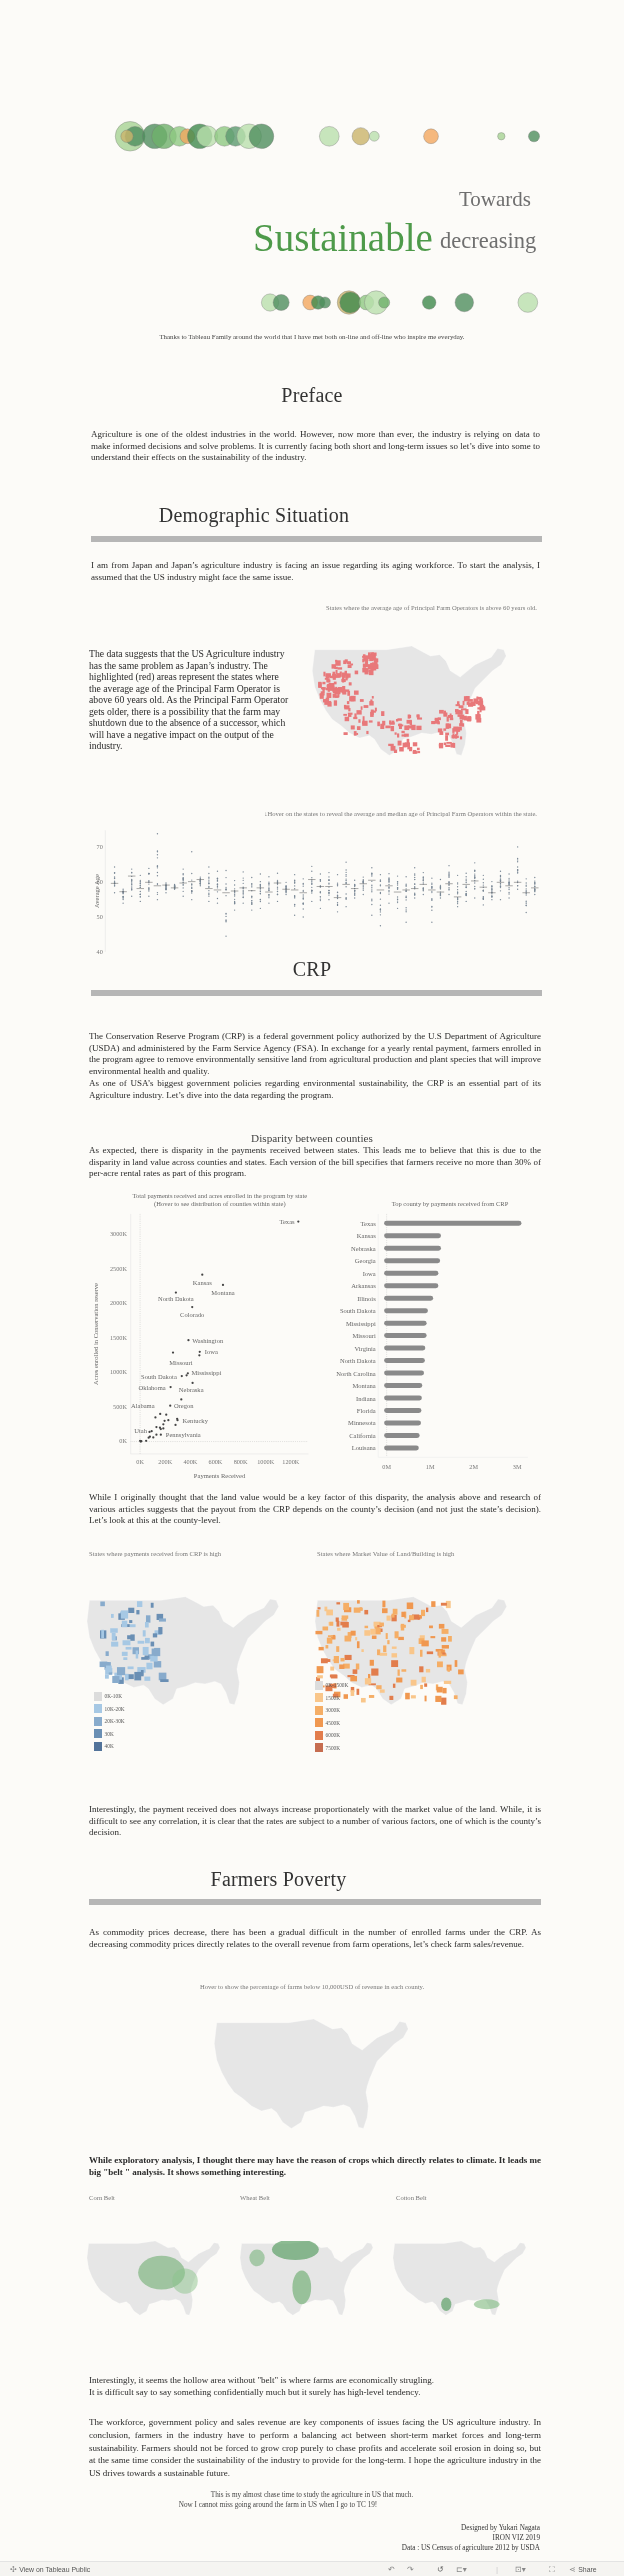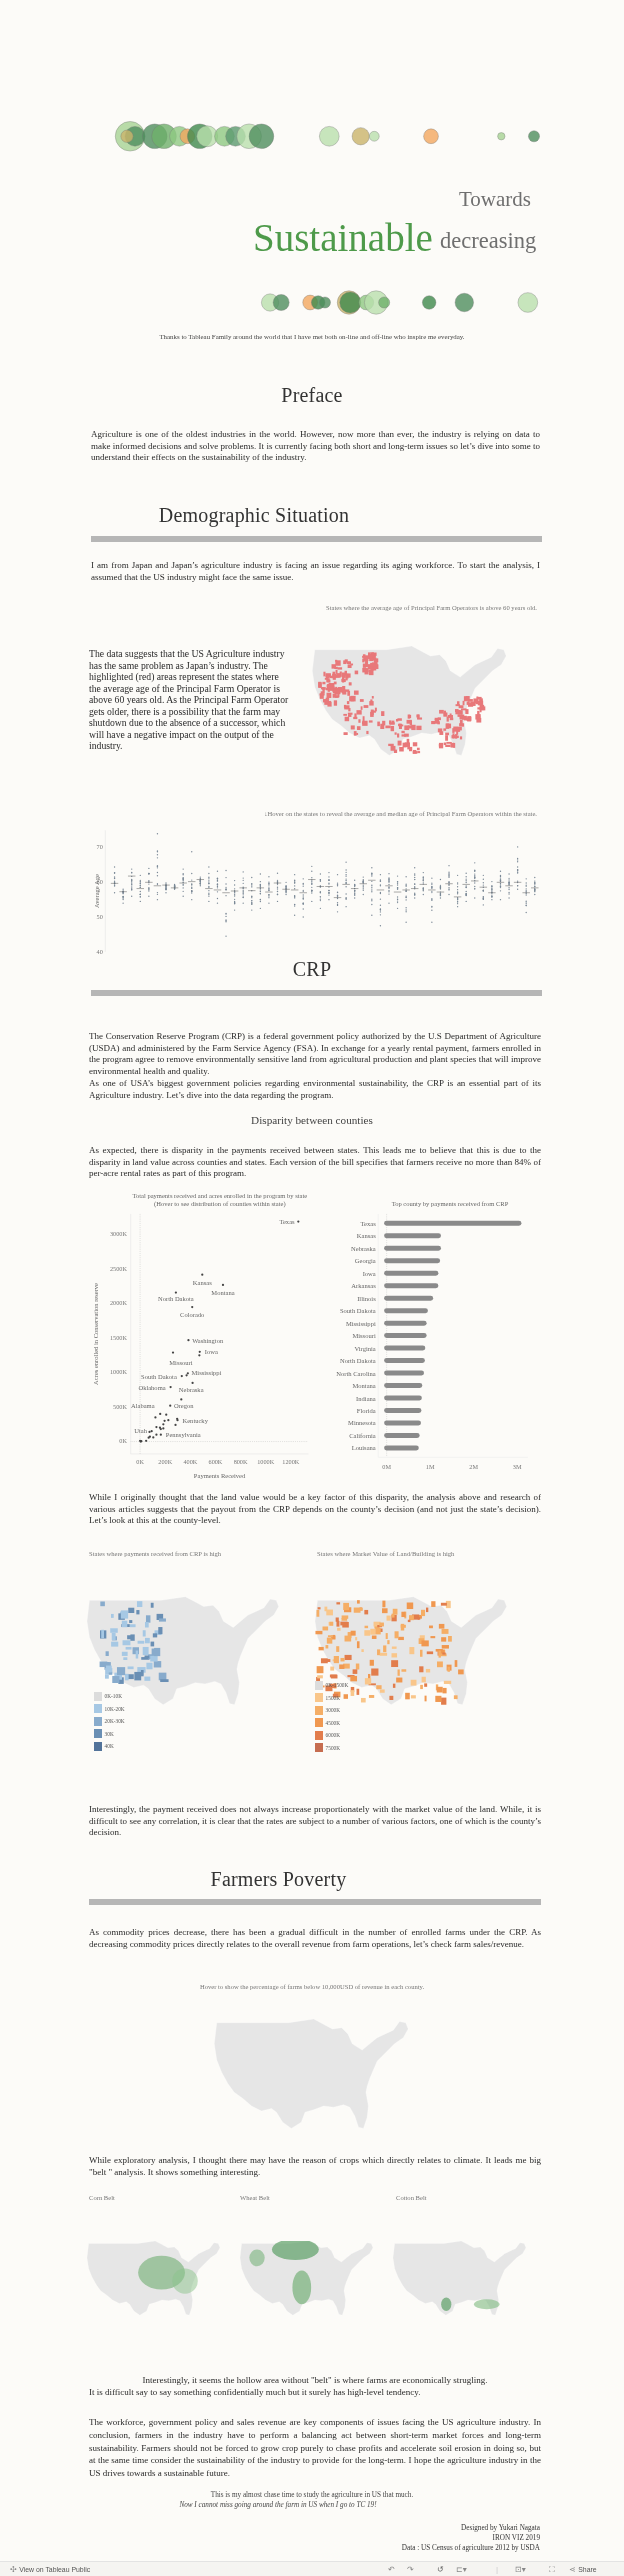--- a/index.html
+++ b/index.html
@@ -1,20 +1,20 @@
 <!DOCTYPE html>
 <html style="font-size:10px"><head>
 <meta charset="utf-8">
 <style>
   html,body{margin:0;padding:0;background:#fcfbf8;}
   body{width:624px;height:2576px;position:relative;overflow:hidden;font-family:"Liberation Serif","DejaVu Serif",serif;color:#333;}
   .abs{position:absolute;}
   .body-text{font-size:9px;line-height:11.6px;color:#2a2a2a;text-align:justify;}
   .h2{font-size:20px;color:#333;text-align:center;letter-spacing:0.2px;}
-  .h3{font-size:11.2px;color:#444;text-align:center;}
+  .h3{font-size:11.2px;color:#444;text-align:center;margin-top:18px;}
   .rule{height:6.2px;background:#b6b6b6;}
   .cap{font-size:6.6px;color:#777;}
   .bubbles svg{display:block;}
   .map-svg{display:block;}
   .tick{font-size:10px;fill:#777;font-family:"Liberation Serif",serif;}
   .lbl{font-size:10.5px;fill:#666;font-family:"Liberation Serif",serif;}
   .legend-row{display:flex;align-items:center;height:12.5px;font-size:5.3px;color:#555;}
   .legend-sw{width:7.5px;height:8.7px;margin-right:3.1px;}
   .toolbar{left:0;top:2561px;width:624px;height:15px;background:#f5f4f1;border-top:0.6px solid #e3e3e3;font-family:"Liberation Sans",sans-serif;font-size:6.9px;color:#555;}
   .tb-item{position:absolute;top:3.1px;display:flex;align-items:center;gap:2.5px;cursor:pointer;}
@@ -1336,21 +1336,21 @@
 </div>
 
 <div class="abs h2" style="left:0;top:958px;width:624px;">CRP</div>
 <div class="abs rule" style="left:91px;top:990px;width:451px;"></div>
 
 <div class="abs body-text" style="left:89px;top:1031px;width:452px;">The Conservation Reserve Program (CRP) is a federal government policy authorized by the U.S Department of Agriculture (USDA) and administered by the Farm Service Agency (FSA). In exchange for a yearly rental payment, farmers enrolled in the program agree to remove environmentally sensitive land from agricultural production and plant species that will improve environmental health and quality.</div>
 <div class="abs body-text" style="left:89px;top:1078px;width:452px;">As one of USA’s biggest government policies regarding environmental sustainability, the CRP is an essential part of its Agriculture industry. Let’s dive into the data regarding the program.</div>
 
 <div class="abs h3" style="left:0;top:1114px;width:624px;">Disparity between counties</div>
 
-<div class="abs body-text" style="left:89px;top:1145px;width:452px;">As expected, there is disparity in the payments received between states. This leads me to believe that this is due to the disparity in land value across counties and states. Each version of the bill specifies that farmers receive no more than 84% of per-acre rental rates as part of this program.</div>
+<div class="abs body-text" style="left:89px;top:1145px;width:452px;">As expected, there is disparity in the payments received between states. This leads me to believe that this is due to the disparity in land value across counties and states. Each version of the bill specifies that farmers receive no more than 30% of per-acre rental rates as part of this program.</div>
 
 <div class="abs" style="left:87px;top:1189px;width:237px;height:162px;">
   <svg id="scatter-svg" width="237" height="293" viewBox="0 0 380 470">
       <text x="213" y="14" text-anchor="middle" class="lbl" font-size="9.5">Total payments received and acres enrolled in the program by state</text>
       <text x="213" y="27" text-anchor="middle" class="lbl" font-size="9.5">(Hover to see distribution of counties within state)</text>
       <line x1="70" y1="40" x2="70" y2="425" stroke="#e5e5e5"></line>
       <line x1="70" y1="425" x2="355" y2="425" stroke="#e5e5e5"></line>
       <line x1="85.10600706713781" y1="40" x2="85.10600706713781" y2="425" stroke="#bbb" stroke-dasharray="1,2"></line>
       <line x1="70" y1="405.08620689655174" x2="355" y2="405.08620689655174" stroke="#bbb" stroke-dasharray="1,2"></line>
       <text x="64" y="408.08620689655174" text-anchor="end" class="tick">0K</text>
@@ -1796,21 +1796,21 @@
         <stop offset="0" stop-color="#7f8a95"></stop>
         <stop offset="0.45" stop-color="#c3c8cd"></stop>
         <stop offset="0.7" stop-color="#8f99a3"></stop>
         <stop offset="1" stop-color="#9aa3ac"></stop>
       </linearGradient>
     </defs>
     <use href="#usmap-age" fill="url(#gray-grad)"></use>
   </svg>
 </div>
 
-<div class="abs body-text" style="left:89px;top:2155px;width:452px;">While exploratory analysis, I thought there may have the reason of crops which directly relates to climate. It leads me big "belt " analysis. It shows something interesting.</div>
+<div class="abs body-text" style="left:89px;top:2155px;width:452px;font-weight:bold;">While exploratory analysis, I thought there may have the reason of crops which directly relates to climate. It leads me big "belt " analysis. It shows something interesting.</div>
 
 <div class="abs cap" style="left:89px;top:2194px;">Corn Belt</div>
 <div class="abs cap" style="left:240px;top:2194px;">Wheat Belt</div>
 <div class="abs cap" style="left:396px;top:2194px;">Cotton Belt</div>
 
 <div class="abs" style="left:87px;top:2241px;width:147px;height:78px;">
   <svg width="147" height="78" viewBox="0 0 345 185" preserveAspectRatio="none">
     <use href="#usmap-age" fill="#bfe3b4"></use>
     <ellipse cx="175" cy="75" rx="55" ry="40" fill="#6fae72" opacity="0.6"></ellipse>
     <ellipse cx="230" cy="95" rx="30" ry="30" fill="#8cc38c" opacity="0.5"></ellipse>
@@ -1825,27 +1825,27 @@
   </svg>
 </div>
 <div class="abs" style="left:393px;top:2241px;width:147px;height:78px;">
   <svg width="147" height="78" viewBox="0 0 345 185" preserveAspectRatio="none">
     <use href="#usmap-age" fill="#bfe3b4"></use>
     <ellipse cx="125" cy="150" rx="12" ry="16" fill="#5c9f66" opacity="0.7"></ellipse>
     <ellipse cx="220" cy="150" rx="30" ry="12" fill="#7fbb80" opacity="0.6"></ellipse>
   </svg>
 </div>
 
-<div class="abs body-text" style="left:89px;top:2375px;width:452px;text-align:center;">Interestingly, it seems the hollow area without "belt" is where farms are economically strugling.</div>
+<div class="abs body-text" style="left:89px;top:2375px;width:452px;text-align:left;">Interestingly, it seems the hollow area without "belt" is where farms are economically strugling.</div>
 <div class="abs body-text" style="left:89px;top:2387px;width:452px;text-align:left;">It is difficult say to say something confidentially much but it surely has high-level tendency.</div>
 
 <div class="abs body-text" style="left:89px;top:2416px;width:452px;line-height:12.8px;">The workforce, government policy and sales revenue are key components of issues facing the US agriculture industry. In conclusion, farmers in the industry have to perform a balancing act between short-term market forces and long-term sustainability. Farmers should not be forced to grow crop purely to chase profits and accelerate soil erosion in doing so, but at the same time consider the sustainability of the industry to provide for the long-term. I hope the agriculture industry in the US drives towards a sustainable future.</div>
 
 <div class="abs" style="left:0;top:2491px;width:624px;text-align:center;font-size:7.2px;color:#444;">This is my almost chase time to study the agriculture in US that much.</div>
-<div class="abs" style="left:0;top:2501px;width:556px;text-align:center;font-size:7.2px;color:#444;font-style:italic;">Now I cannot miss going around the farm in US  when I go to TC 19!</div>
+<div class="abs" style="left:0;top:2501px;width:556px;text-align:center;font-size:7.2px;color:#444;">Now I cannot miss going around the farm in US  when I go to TC 19!</div>
 
 <div class="abs" style="left:312px;top:2524px;width:228px;text-align:right;font-size:7.2px;color:#333;">Designed by Yukari Nagata</div>
 <div class="abs" style="left:312px;top:2534px;width:228px;text-align:right;font-size:7.2px;color:#333;">IRON VIZ 2019</div>
 <div class="abs" style="left:312px;top:2544px;width:228px;text-align:right;font-size:7.2px;color:#333;">Data : US Census of agriculture 2012 by USDA</div>
 
 <div class="abs toolbar">
   <div class="tb-item" style="left:10px;">
     <span class="tb-icon">✣</span>
     <span>View on Tableau Public</span>
   </div>

